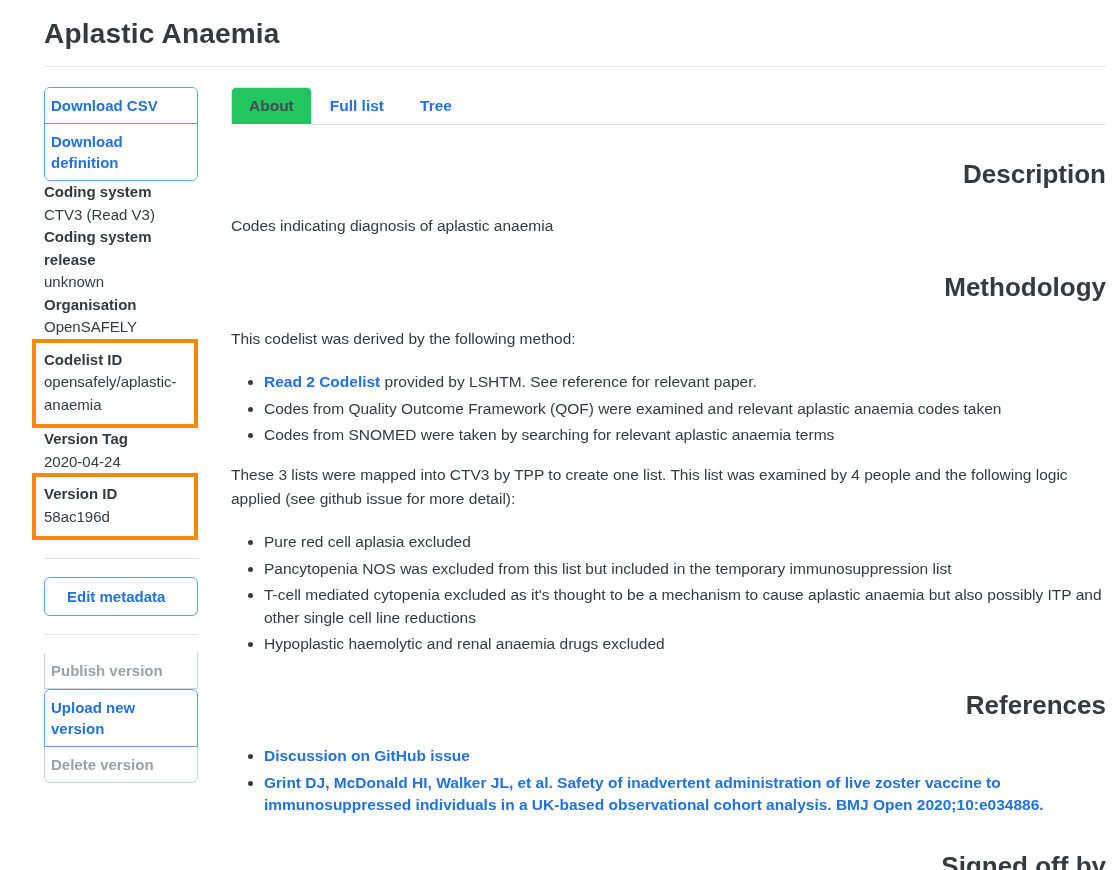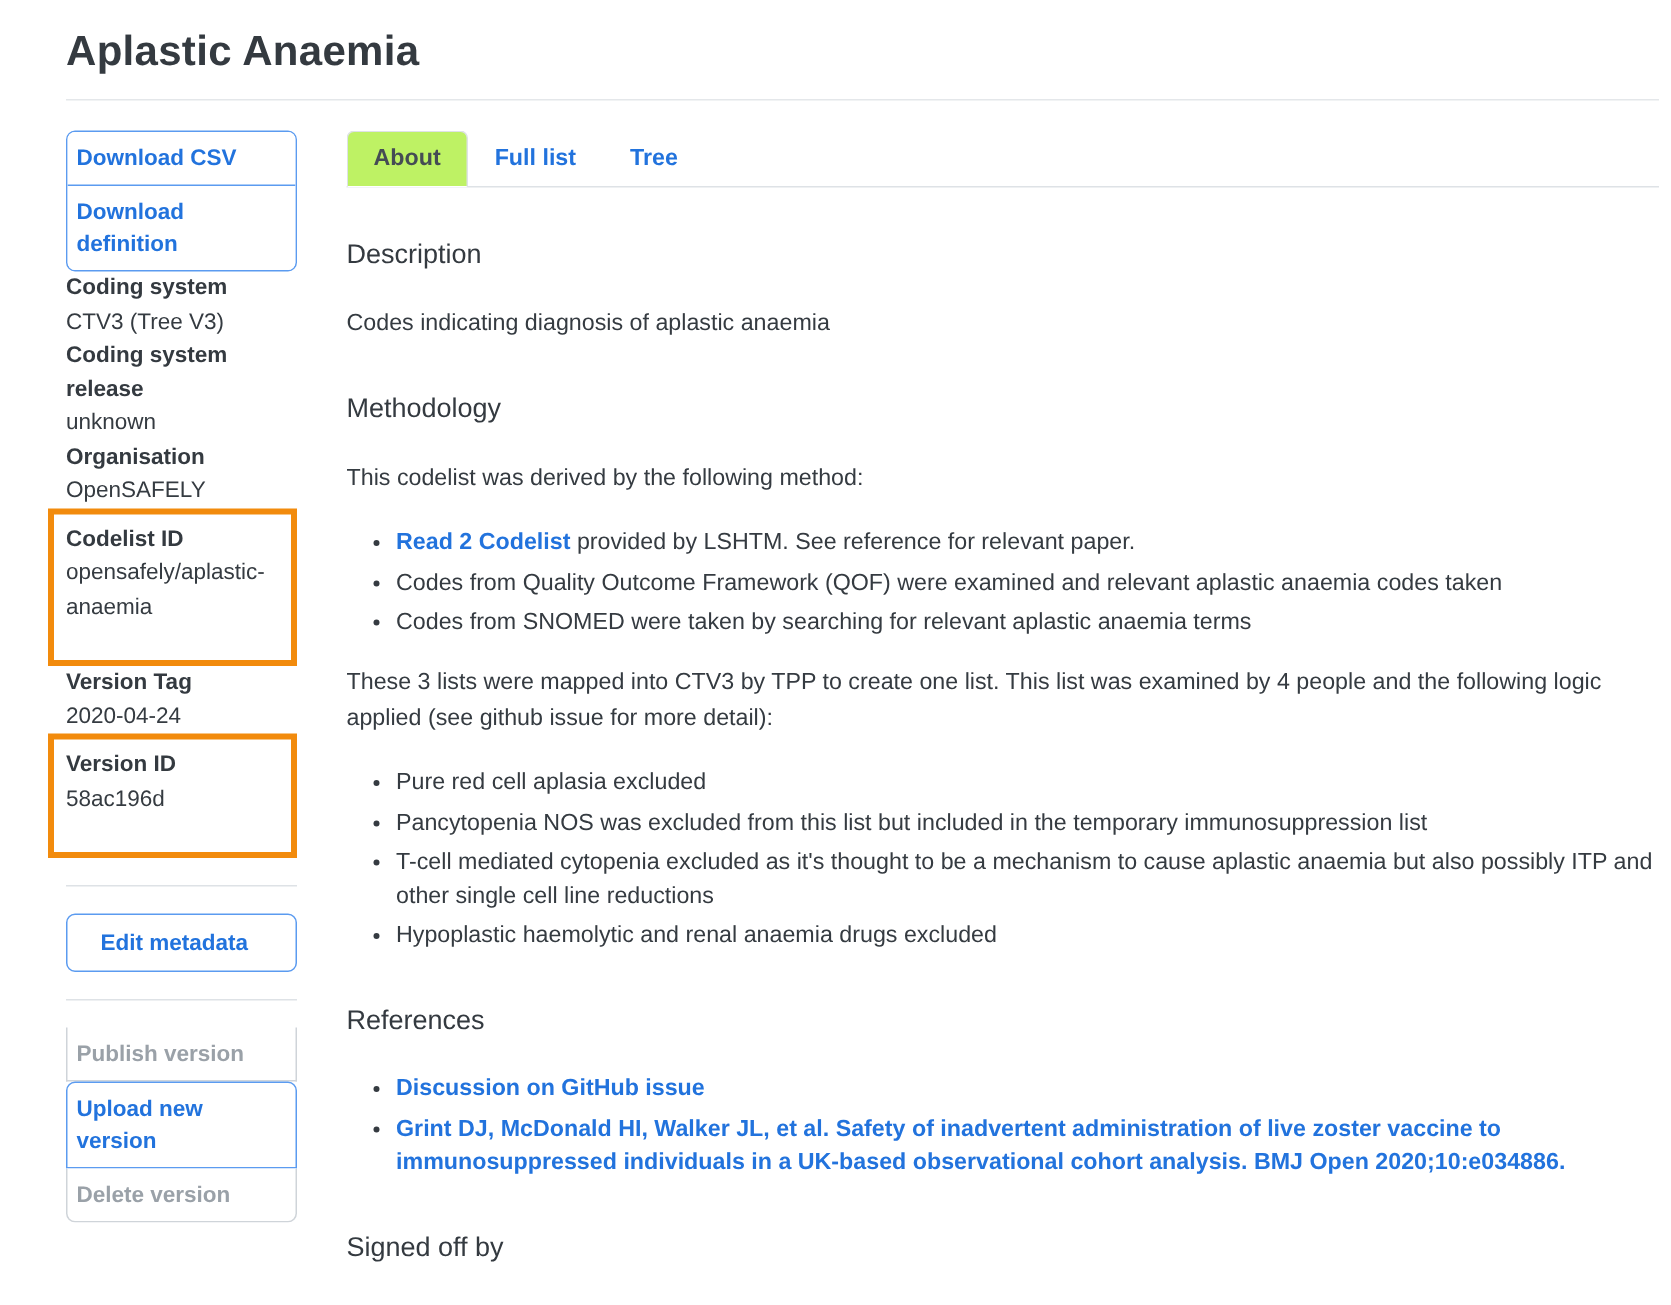--- a/index.html
+++ b/index.html
@@ -63,45 +63,46 @@
     border:1px solid var(--muted-border);
     border-top:none;
   }
   .vgroup-mixed .btn-muted:last-child{border-radius:0 0 6px 6px;}
   .field{font-size:15px;line-height:1.5;}
   .field .flabel{font-weight:700;color:var(--heading);}
   .field .fvalue{overflow-wrap:anywhere;}
   .field.highlight{
     border:4px solid var(--orange);
     margin-left:-12px;
-    padding:6px 4px 24px 8px;
+    padding:6px 4px 8px 8px;
   }
   .side-rule{border:0;border-top:1px solid var(--border);margin:18px 0;}
 
   
   main{flex:1 1 auto;margin-left:33px;min-width:0;}
   .tabs{display:flex;border-bottom:1px solid var(--border);}
   .tab{
     padding:9px 17px;
     font-size:15.5px;font-weight:600;
     color:var(--blue);
     border:1px solid transparent;
     border-radius:5px 5px 0 0;
     margin-bottom:-1px;
     cursor:pointer;
   }
   .tab.active{
     color:#454c54;
-    background:#bef264;
+    background:#22c55e;
     border-color:var(--border) var(--border) #fff;
     cursor:default;
   }
   .panel h3{
-    font-size:18px;font-weight:400;color:var(--heading);
+    font-size:26px;font-weight:700;color:var(--heading);
     margin:34px 0 24px;
+    text-align:right;
   }
   .panel p{margin:0 0 12px;line-height:1.55;}
   .panel ul{margin:20px 0 16px;padding-left:33px;}
   .panel li{margin-top:4px;line-height:1.46;}
   .panel a.link{color:var(--blue);font-weight:700;text-decoration:none;cursor:pointer;}
 </style>
 </head>
 <body>
 
 <div class="page">
@@ -112,21 +113,21 @@
 
     <aside class="sidebar">
       <div class="vgroup">
         <button class="btn btn-blue">Download CSV</button>
         <button class="btn btn-blue">Download definition</button>
       </div>
 
       <div id="sidebar-fields">
           <div class="field">
             <div class="flabel">Coding system</div>
-            <div class="fvalue">CTV3 (Tree V3)</div>
+            <div class="fvalue">CTV3 (Read V3)</div>
           </div>
           <div class="field">
             <div class="flabel">Coding system release</div>
             <div class="fvalue">unknown</div>
           </div>
           <div class="field">
             <div class="flabel">Organisation</div>
             <div class="fvalue">OpenSAFELY</div>
           </div>
           <div class="field highlight">

